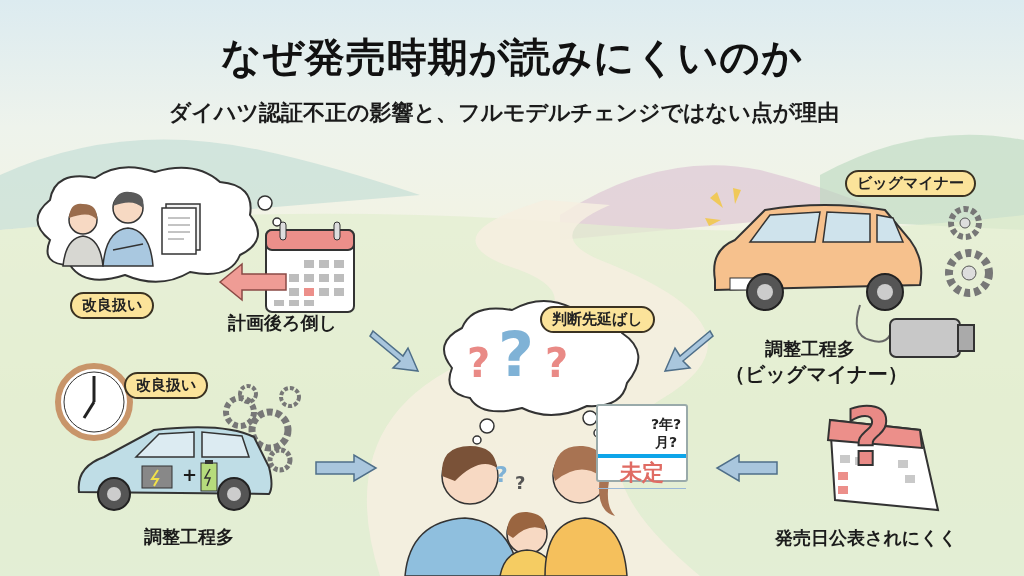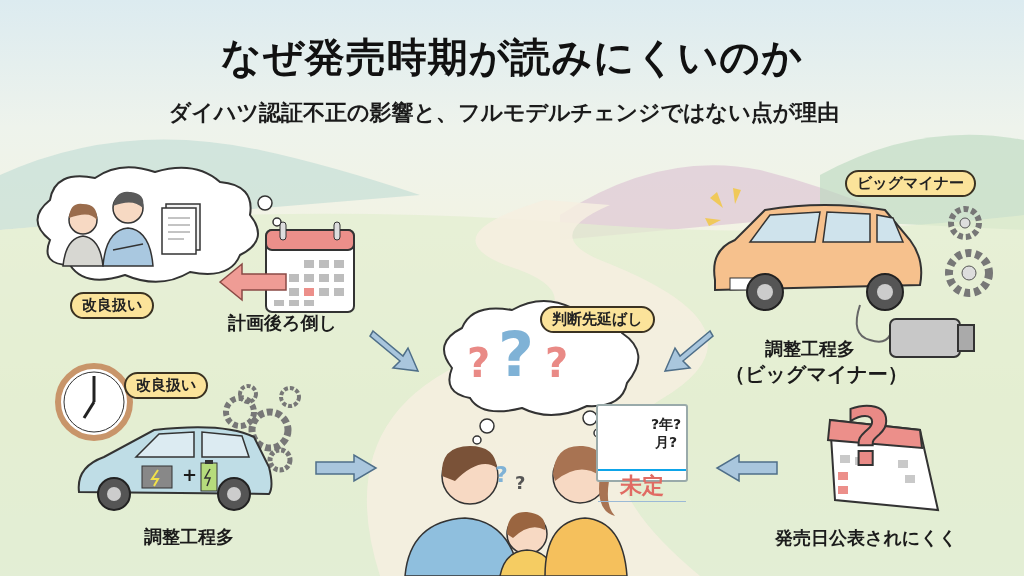--- a/index.html
+++ b/index.html
@@ -157,21 +157,21 @@
   <path d="M105 150 Q110 125 132 124 Q155 125 160 150 Z" fill="#f5cc62" stroke="#333" stroke-width="1.5"></path>
   <circle cx="185" cy="50" r="27" fill="#f7d9c3" stroke="#333" stroke-width="1.5"></circle>
   <path d="M158 48 Q160 18 188 20 Q214 22 214 55 Q210 80 220 90 Q200 85 205 50 Q185 35 160 55 Z" fill="#a87352"></path>
   <path d="M150 150 Q150 95 190 92 Q228 95 232 150 Z" fill="#f5c05c" stroke="#333" stroke-width="1.5"></path>
 </svg>
 <div class="abs" style="left:495px;top:462px;font-size:22px;font-weight:bold;color:#7fb2d6;">?</div>
 <div class="abs" style="left:515px;top:472px;font-size:18px;font-weight:bold;color:#555;">?</div>
 
 <div class="abs" style="left:596px;top:404px;width:92px;height:78px;background:#fff;border:2px solid #9aa;border-radius:3px;text-align:center;">
   <div style="font-size:14px;font-weight:bold;margin-top:10px;color:#222;margin-left:48px;">?年?月?</div>
-  <div style="font-size:22px;font-weight:bold;color:#e06b63;margin-top:17px;border-top:2px solid #0ea5e9;border-bottom:1px solid #9bb9d6;">未定</div>
+  <div style="font-size:22px;font-weight:bold;color:#e06b63;margin-top:2px;border-top:4px solid #0ea5e9;border-bottom:1px solid #9bb9d6;">未定</div>
 </div>
 
 <svg width="80" height="80" style="left:54px;top:362px;">
   <circle cx="40" cy="40" r="36" fill="#fff" stroke="#c8956a" stroke-width="6"></circle>
   <circle cx="40" cy="40" r="30" fill="#fff" stroke="#333" stroke-width="1"></circle>
   <line x1="40" y1="40" x2="40" y2="14" stroke="#222" stroke-width="3"></line>
   <line x1="40" y1="40" x2="30" y2="56" stroke="#222" stroke-width="3"></line>
 </svg>
 <div class="abs pill" style="left:124px;top:372px;">改良扱い</div>
 <svg width="110" height="90" style="left:200px;top:382px;">

